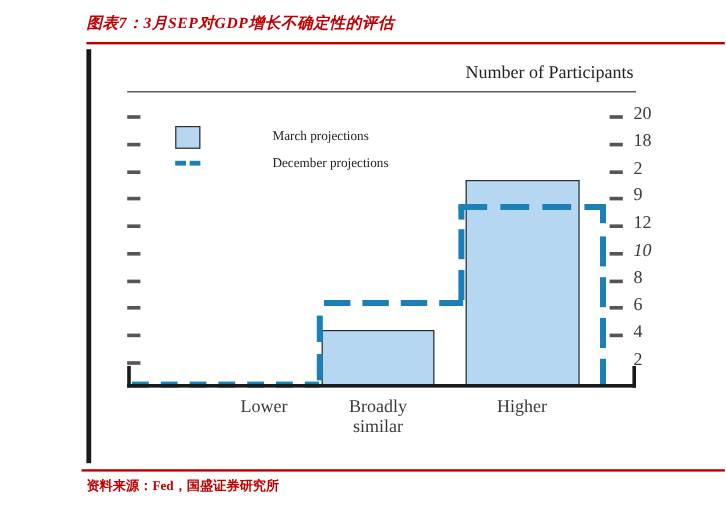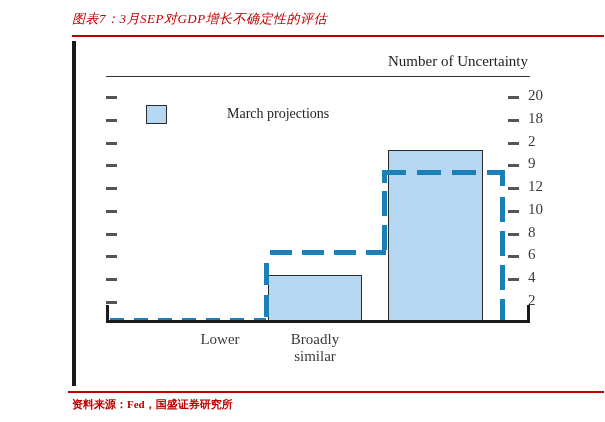--- a/index.html
+++ b/index.html
@@ -7,21 +7,21 @@
     width:605px;height:422px;
     background:#ffffff;
     font-family:"Liberation Serif", serif;
     overflow:hidden;
     position:relative;
   }
   
   #report-title{
     position:absolute;left:72px;top:10px;
     font-family:"Liberation Serif", serif;
-    font-style:italic;font-weight:normal;
+    font-style:italic;font-weight:bold;
     font-size:13px;color:#c00000;
     letter-spacing:0.5px;white-space:nowrap;
   }
   #title-rule{
     position:absolute;left:72px;top:35px;
     width:532px;height:2px;background:#c00000;
   }
   #source-rule{
     position:absolute;left:68px;top:391px;
     width:536px;height:2px;background:#c00000;
@@ -58,21 +58,21 @@
   .legend-row{display:flex;align-items:center;height:22px;}
   .legend-swatch-box{
     width:21px;height:19px;background:#b6d7f2;
     border:1.4px solid #2b2b2b;box-sizing:border-box;
   }
   .legend-swatch-dash{
     width:21px;height:19px;display:flex;align-items:center;
     justify-content:space-between;
   }
   .legend-swatch-dash i{display:block;width:9px;height:4px;background:#1b7fb8;}
-  .legend-label{margin-left:60px;font-size:14px;color:#222;white-space:nowrap;}
+  .legend-label{margin-left:60px;font-size:11px;color:#222;white-space:nowrap;}
   #legend .legend-row:nth-child(2) .legend-label{margin-left:60px;}
   
   #axis-baseline{
     left:30px;top:279px;width:424px;height:3px;background:#1a1a1a;
   }
   #axis-left-stub{
     left:30px;top:264px;width:3px;height:18px;background:#1a1a1a;
   }
   #axis-right-stub{
     left:451px;top:264px;width:3px;height:18px;background:#1a1a1a;
@@ -98,27 +98,34 @@
   }
 </style>
 </head>
 <body>
 
 <div id="report-title">图表7：3月SEP对GDP增长不确定性的评估</div>
 <div id="title-rule"></div>
 
 <div id="figure-panel">
 
-  <div class="abs" id="participants-title">Number of Uncertainty</div>
+  <div class="abs" id="participants-title">Number of Participants</div>
   <div class="abs" id="header-rule"></div>
 
   <div class="abs" id="legend">
     <div class="legend-row">
       <span class="legend-swatch-box"></span>
       <span class="legend-label">March projections</span>
+    </div>
+    <div class="legend-row">
+      <span class="legend-swatch-dash">
+        <i></i>
+          <i></i>
+      </span>
+      <span class="legend-label">December projections</span>
     </div>
   </div>
 
   <div class="tick" style="left:30px;top:55px;"></div>
   <div class="tick" style="left:30px;top:78px;"></div>
   <div class="tick" style="left:30px;top:101px;"></div>
   <div class="tick" style="left:30px;top:123px;"></div>
   <div class="tick" style="left:30px;top:146px;"></div>
   <div class="tick" style="left:30px;top:169px;"></div>
   <div class="tick" style="left:30px;top:192px;"></div>
@@ -134,21 +141,21 @@
   <div class="tick" style="left:432px;top:169px;"></div>
   <div class="tick" style="left:432px;top:192px;"></div>
   <div class="tick" style="left:432px;top:214px;"></div>
   <div class="tick" style="left:432px;top:237px;"></div>
 
   <div class="tick-label" style="left:452px;top:46px;">20</div>
   <div class="tick-label" style="left:452px;top:69px;">18</div>
   <div class="tick-label" style="left:452px;top:92px;">2</div>
   <div class="tick-label" style="left:452px;top:114px;">9</div>
   <div class="tick-label" style="left:452px;top:137px;">12</div>
-  <div class="tick-label" style="left:452px;top:160px;">10</div>
+  <div class="tick-label" style="left:452px;top:160px;font-style:italic;">10</div>
   <div class="tick-label" style="left:452px;top:183px;">8</div>
   <div class="tick-label" style="left:452px;top:205px;">6</div>
   <div class="tick-label" style="left:452px;top:228px;">4</div>
   <div class="tick-label" style="left:452px;top:251px;">2</div>
 
   <div class="bar" style="left:192px;top:234px;width:94px;height:46px;"></div>
   <div class="bar" style="left:312px;top:109px;width:95px;height:171px;"></div>
 
   <div class="dseg dash-h" style="left:34px;top:277px;width:14px;"></div>
   <div class="dseg dash-h" style="left:58px;top:277px;width:14px;"></div>
@@ -185,17 +192,20 @@
   <div class="abs" id="axis-left-stub"></div>
   <div class="abs" id="axis-right-stub"></div>
 
   <div class="cat-label" style="left:191px;top:290px;width:96px;">
     <div>Broadly</div>
     <div>similar</div>
   </div>
   <div class="cat-label" style="left:96px;top:290px;width:96px;">
     <div>Lower</div>
   </div>
+  <div class="cat-label" style="left:311px;top:290px;width:96px;">
+    <div>Higher</div>
+  </div>
 
 </div>
 
 <div id="source-rule"></div>
 <div id="source-note">资料来源：Fed，国盛证券研究所</div>
 
 </body></html>

